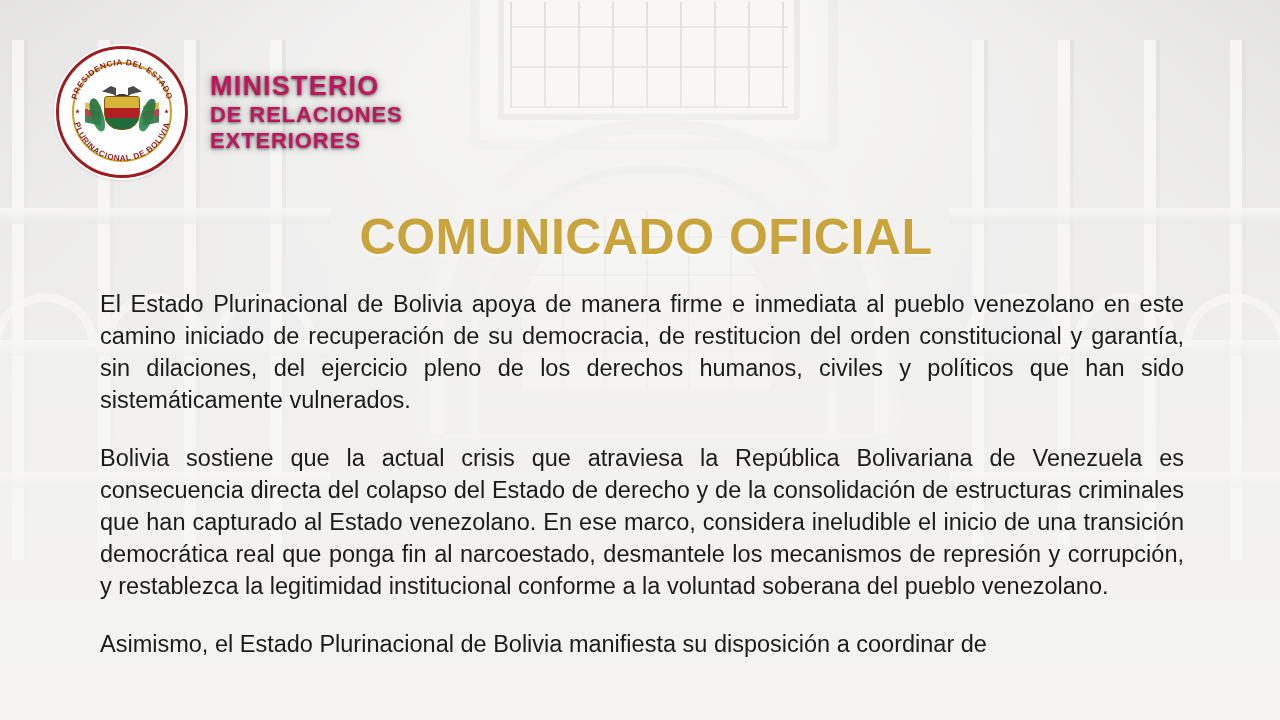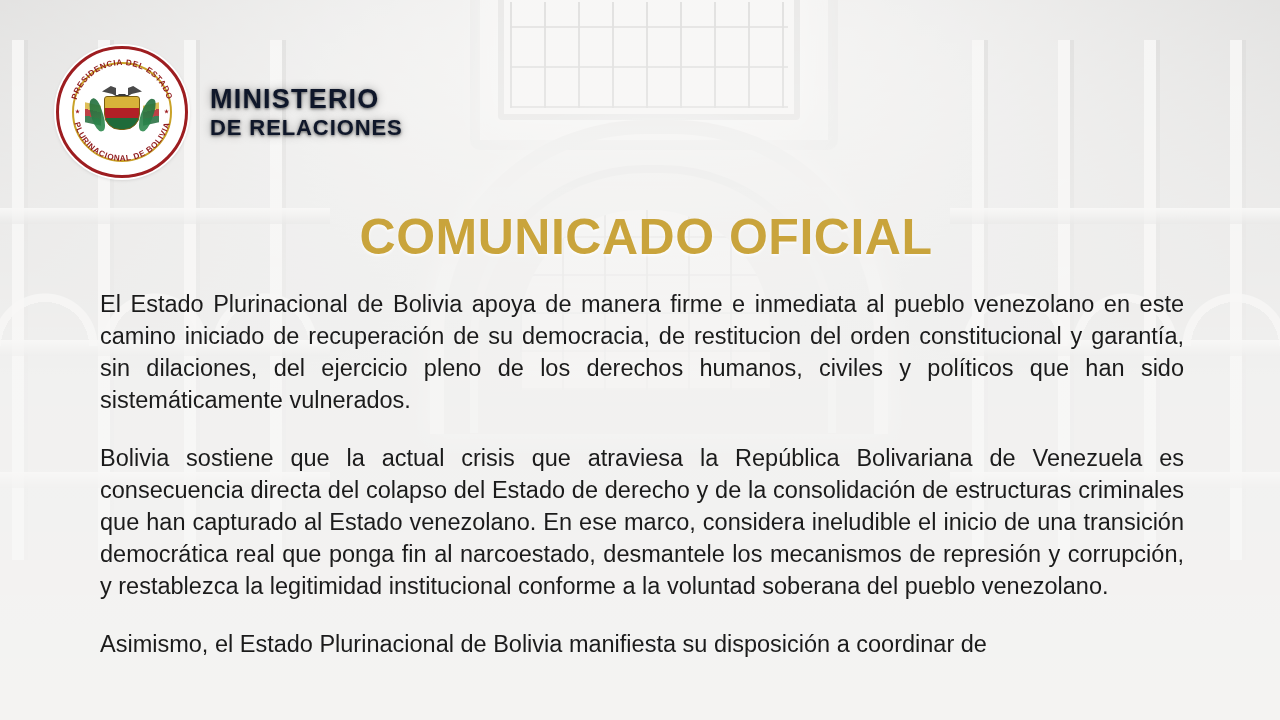--- a/index.html
+++ b/index.html
@@ -228,21 +228,21 @@
   .seal .star {
     position: absolute;
     width: 5px; height: 5px;
     background: #9d1d20;
     clip-path: polygon(50% 0%, 61% 35%, 98% 35%, 68% 57%, 79% 91%, 50% 70%, 21% 91%, 32% 57%, 2% 35%, 39% 35%);
   }
   .seal .star.s1 { left: 16px; top: 60px; }
   .seal .star.s2 { right: 16px; top: 60px; }
 
   .ministry {
-    color: #0f172a;
+    color: #be185d;
     line-height: 1.16;
     text-shadow: 0 1px 3px rgba(0,0,0,0.55), 0 0 10px rgba(0,0,0,0.35);
   }
   .ministry .l1 {
     font-size: 27px;
     font-weight: bold;
     letter-spacing: 1.2px;
   }
   .ministry .l2, .ministry .l3 {
     font-size: 22px;
@@ -337,20 +337,21 @@
         <div class="condor"></div>
         <div class="shield"></div>
       </div>
       <div class="star s1"></div>
       <div class="star s2"></div>
     </div>
 
     <div class="ministry">
       <div class="l1">MINISTERIO</div>
       <div class="l2">DE RELACIONES</div>
+      <div class="l3">EXTERIORES</div>
     </div>
   </div>
 
   <div class="title">COMUNICADO OFICIAL</div>
 
   <div class="body-text">
     <p>El Estado Plurinacional de Bolivia apoya de manera firme e inmediata al pueblo venezolano en este camino iniciado de recuperación de su democracia, de restitucion del orden constitucional y garantía, sin dilaciones, del ejercicio pleno de los derechos humanos, civiles y políticos que han sido sistemáticamente vulnerados.</p>
     <p>Bolivia sostiene que la actual crisis que atraviesa la República Bolivariana de Venezuela es consecuencia directa del colapso del Estado de derecho y de la consolidación de estructuras criminales que han capturado al Estado venezolano. En ese marco, considera ineludible el inicio de una transición democrática real que ponga fin al narcoestado, desmantele los mecanismos de represión y corrupción, y restablezca la legitimidad institucional conforme a la voluntad soberana del pueblo venezolano.</p>
     <p>Asimismo, el Estado Plurinacional de Bolivia manifiesta su disposición a coordinar de</p>
   </div>

